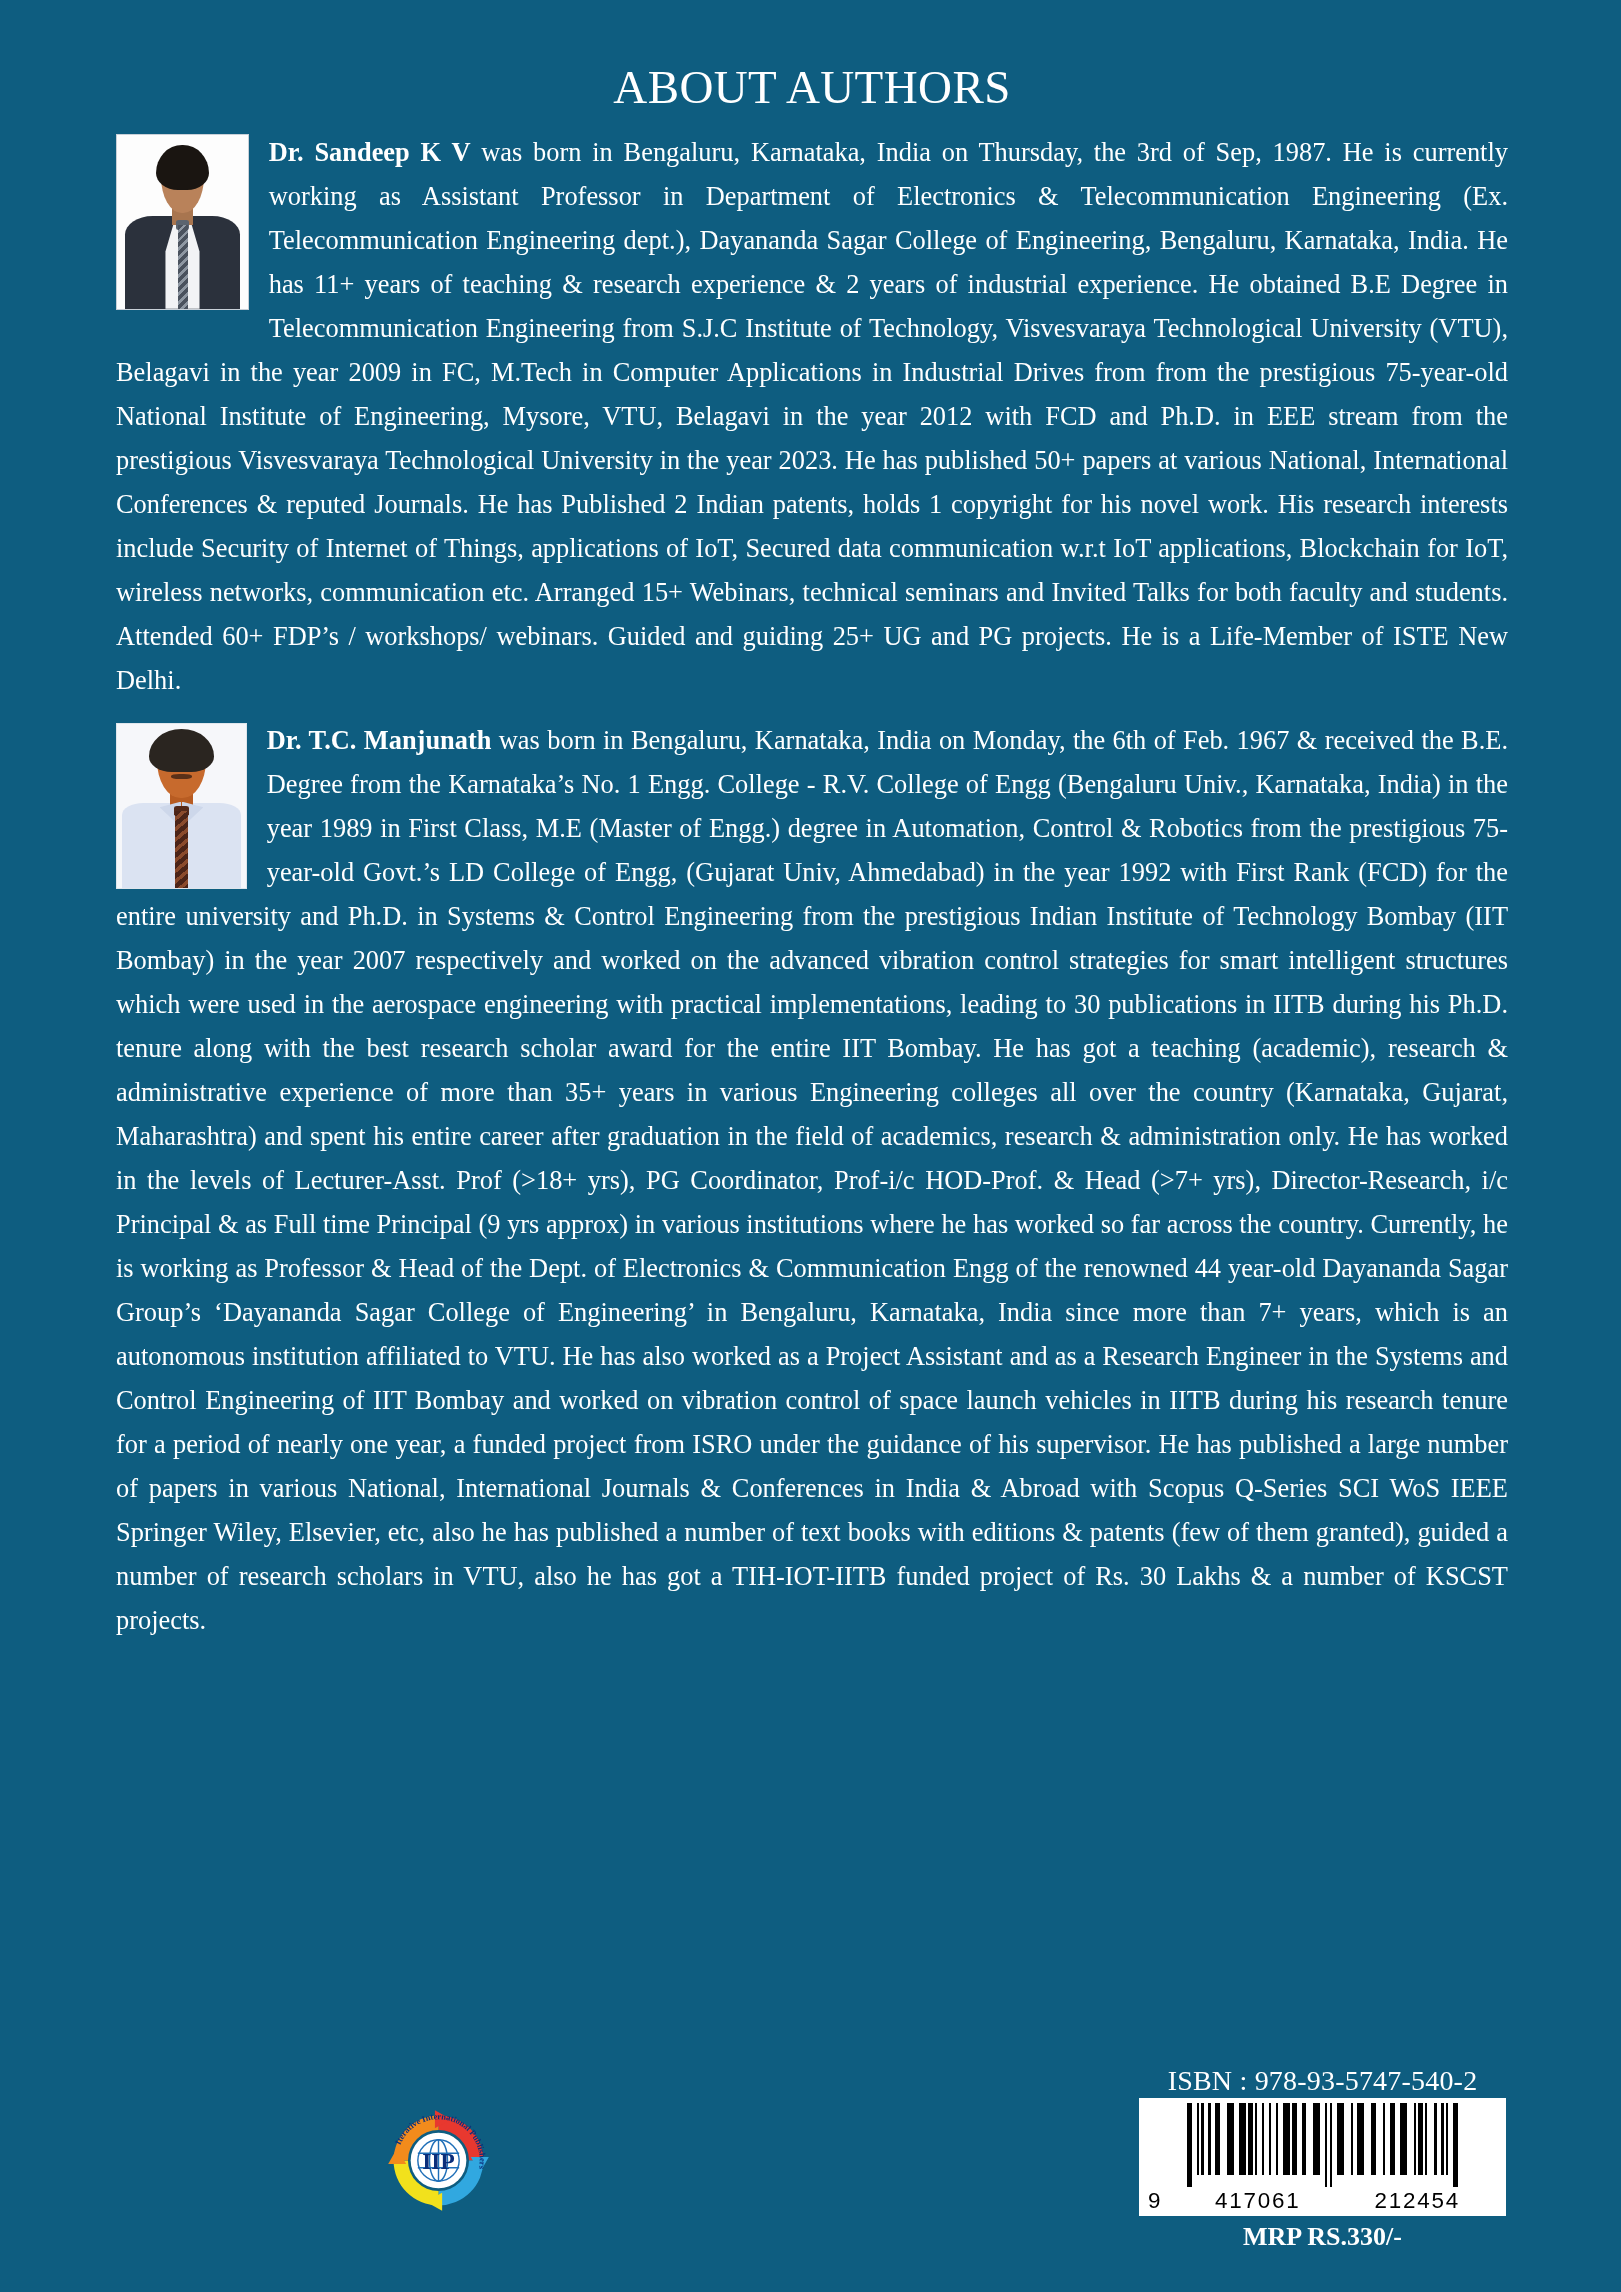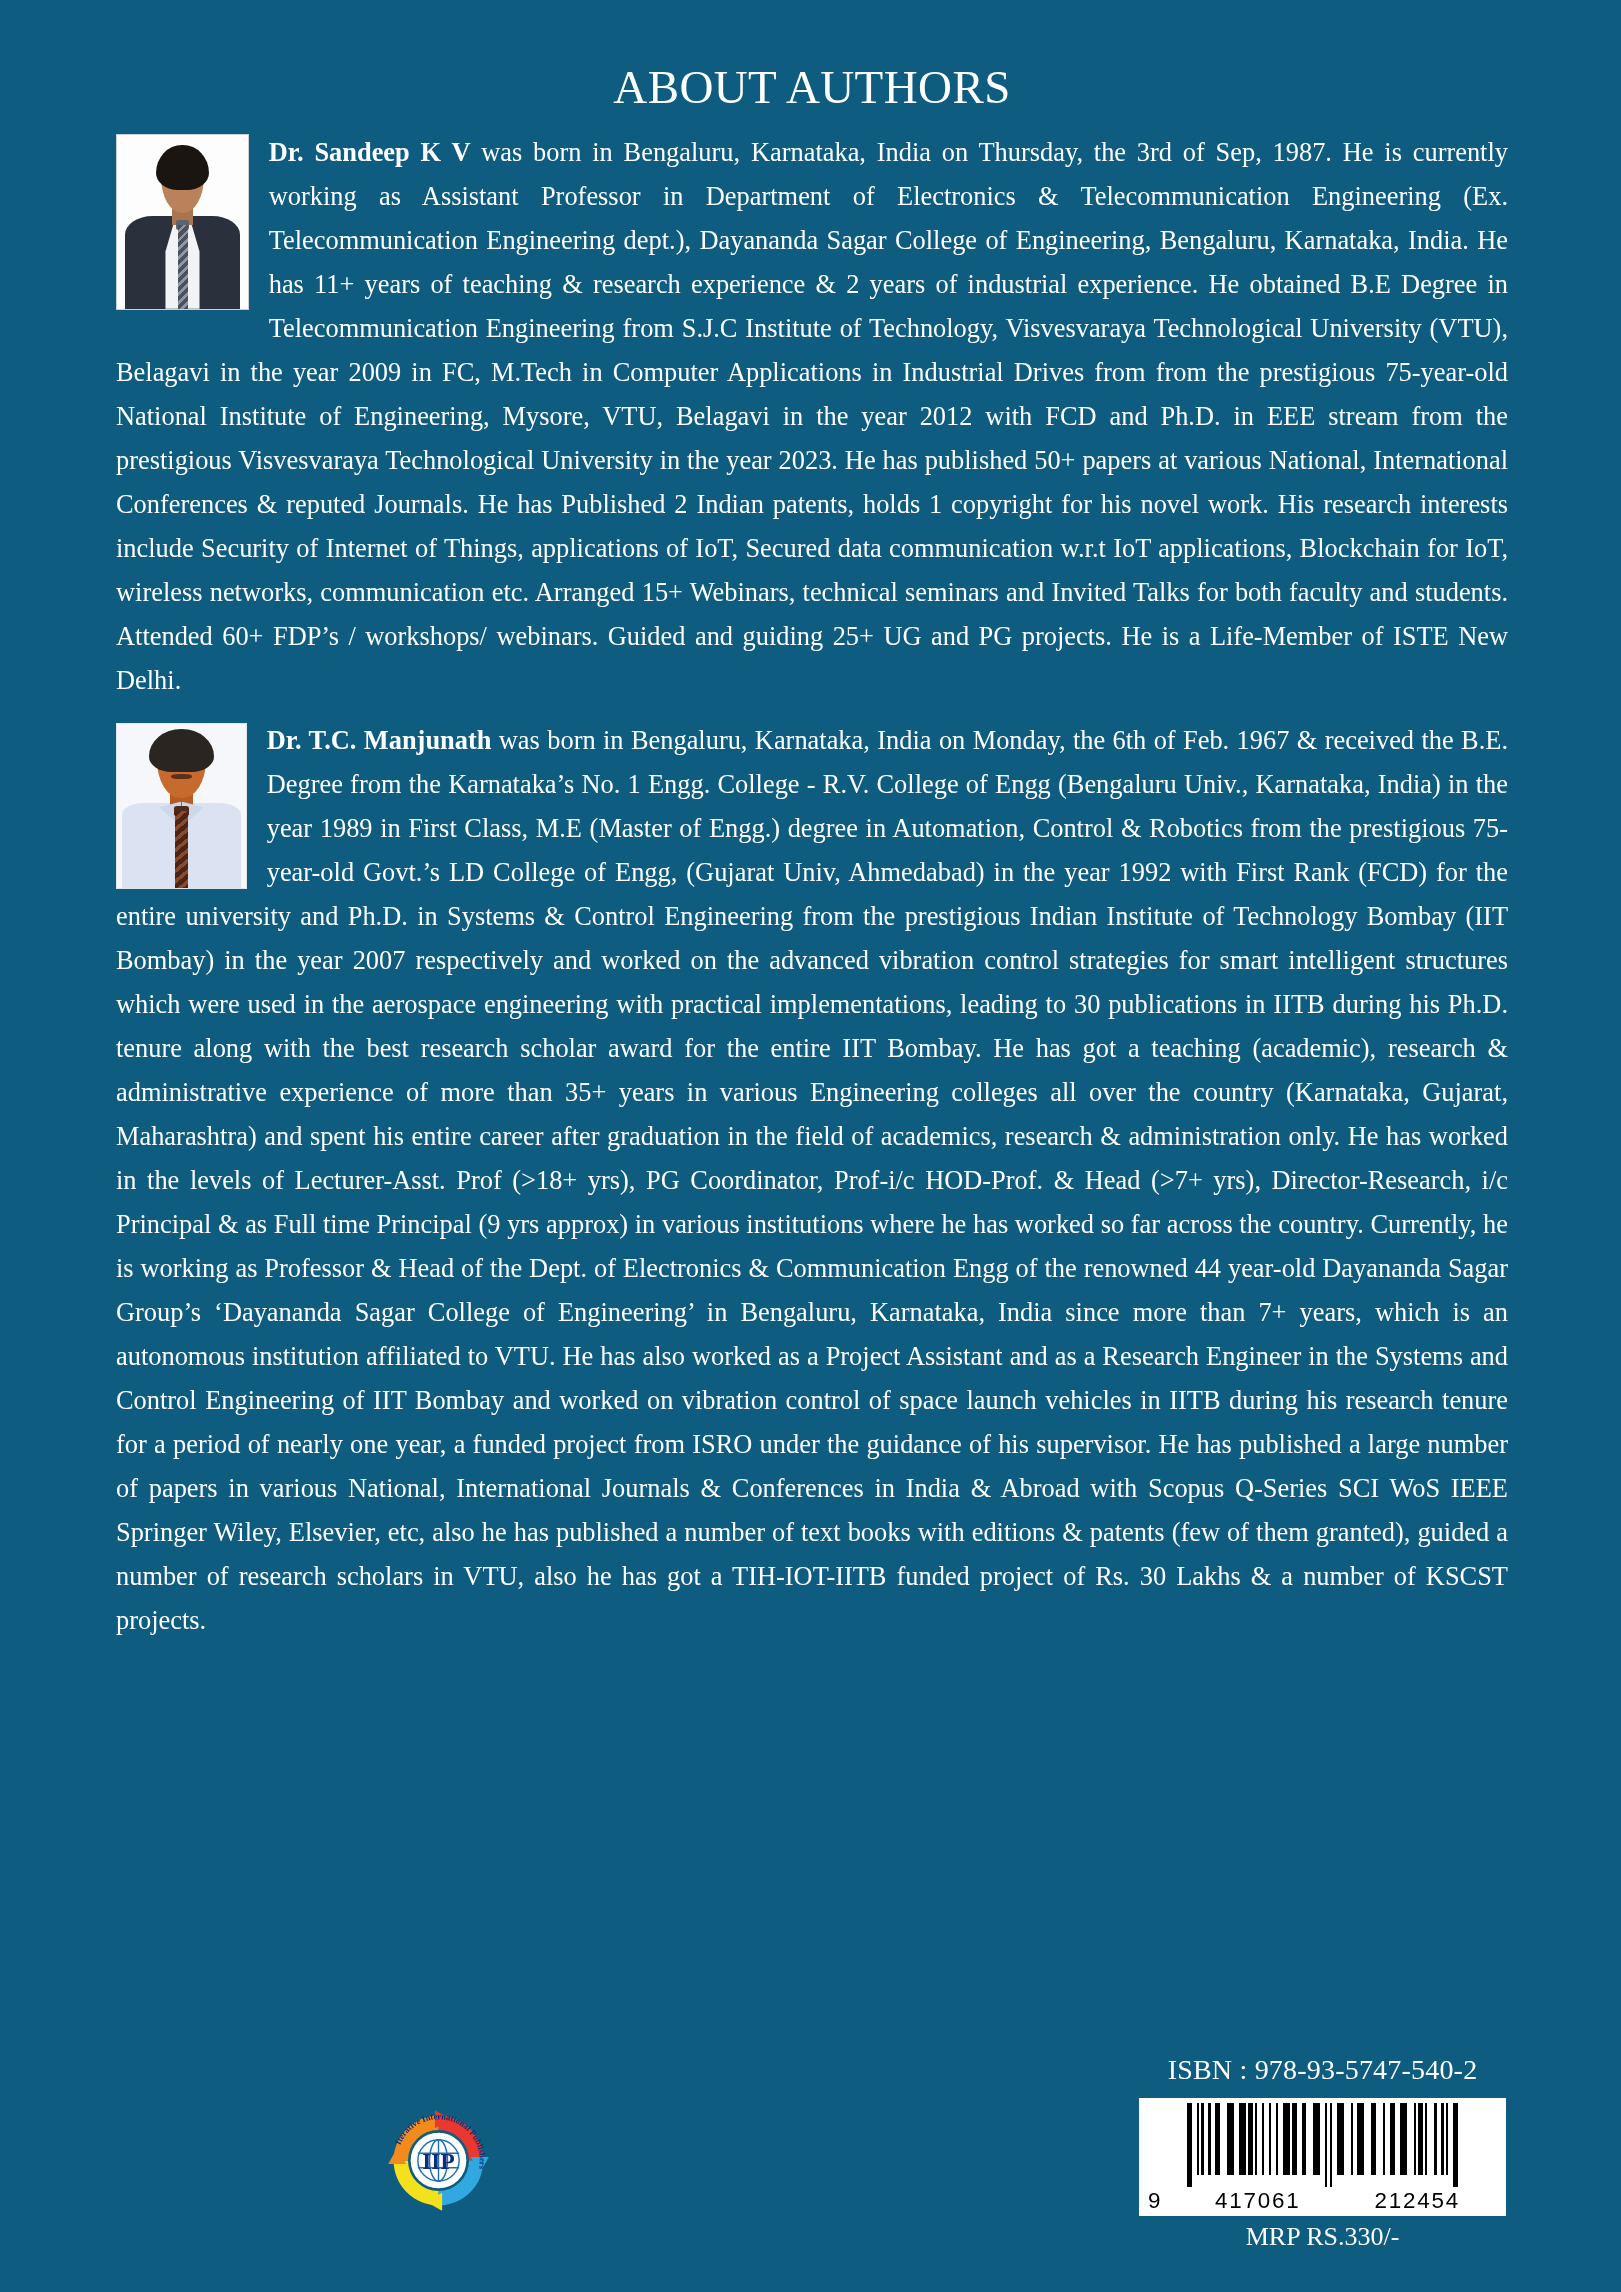--- a/index.html
+++ b/index.html
@@ -212,21 +212,21 @@
   .isbn-block {
     position: absolute;
     right: 115px;
     bottom: 41px;
     width: 367px;
     text-align: center;
   }
   .isbn-text {
     font-size: 28px;
     color: #ffffff;
-    margin-bottom: 12px;
+    margin-bottom: 1px;
     letter-spacing: 0.2px;
     white-space: nowrap;
   }
   .barcode {
     background: #ffffff;
     padding: 5.4px 9px 1.8px 9px;
     box-sizing: border-box;
     width: 100%;
     height: 118px;
     position: relative;
@@ -259,20 +259,21 @@
   }
   .barnums .g1 { width: 30px; text-align: left; }
   .barnums .g2 { flex: 1; text-align: center; }
   .barnums .g3 { flex: 1; text-align: center; }
   .mrp {
     font-size: 26px;
     color: #ffffff;
     margin-top: 6.3px;
     text-align: center;
     white-space: nowrap;
+    font-weight: bold;
   }
 </style>
 </head>
 <body>
 
 <div class="page">
 
   <div class="content">
 
     <h1 class="page-title">ABOUT AUTHORS</h1>

